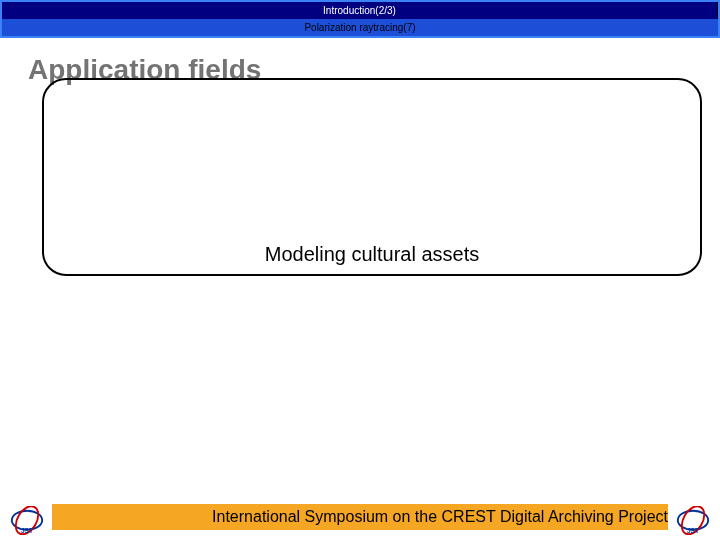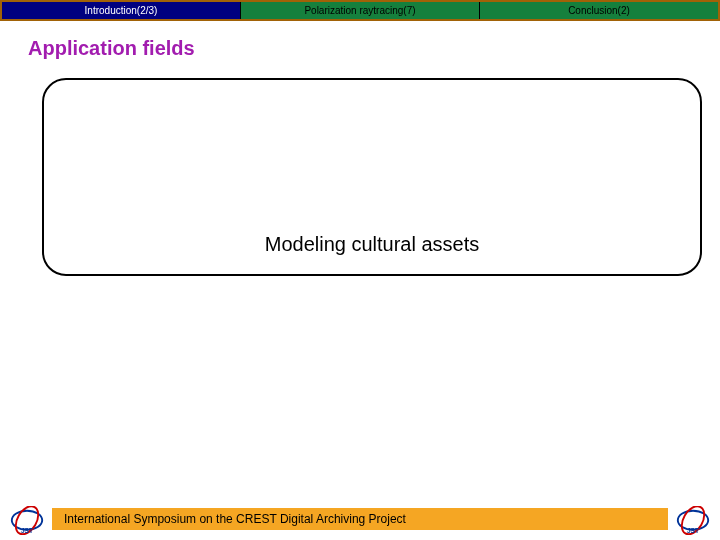--- a/index.html
+++ b/index.html
@@ -7,39 +7,40 @@
     width: 720px;
     height: 540px;
     font-family: Arial, sans-serif;
     background: #fff;
     position: relative;
     overflow: hidden;
   }
   .tabs {
     display: flex;
     width: 100%;
-    border: 2px solid #a16207;
+    border: 2px solid #3b82f6;
+    flex-direction: column;
   }
   .tab {
     flex: 1;
     text-align: center;
     font-size: 10px;
     padding: 3px 2px;
     border-right: 1px solid #000;
-    background: #15803d;
+    background: #1d4ed8;
   }
   .tab:last-child { border-right: none; }
   .tab.active {
     background: #000080;
     color: #fff;
   }
   .title {
-    font-size: 20px;
+    font-size: 28px;
     font-weight: bold;
-    color: #a21caf;
+    color: #737373;
     padding: 16px 4px 10px 28px;
   }
   .grid {
     position: absolute;
     top: 78px;
     left: 18px;
     width: 684px;
   }
   .row {
     display: flex;
@@ -48,43 +49,43 @@
   }
   .card {
     flex: 1;
     border: 2px solid #000;
     border-radius: 24px;
     height: 198px;
     display: flex;
     flex-direction: column;
     justify-content: flex-end;
     align-items: center;
-    padding-bottom: 18px;
+    padding-bottom: 8px;
     margin-left: 24px;
   }
   .card-label {
     font-size: 20px;
     color: #000;
     text-align: center;
   }
   .footer {
     position: absolute;
     bottom: 10px;
     left: 0;
     width: 100%;
     display: flex;
     align-items: center;
   }
   .footer-bar {
     flex: 1;
     background: #f5a623;
-    text-align: left;
-    font-size: 12px;
+    text-align: right;
+    font-size: 16px;
     color: #000;
-    padding: 4px 12px;
+    padding: 4px 0;
     margin: 0 52px;
   }
   .logo-left {
     position: absolute;
     left: 8px;
     bottom: 6px;
     width: 38px;
     height: 28px;
   }
   .logo-right {
@@ -94,21 +95,20 @@
     width: 38px;
     height: 28px;
   }
 </style>
 </head>
 <body>
 
 <div class="tabs">
   <div class="tab active">Introduction(2/3)</div>
   <div class="tab">Polarization raytracing(7)</div>
-  <div class="tab">Conclusion(2)</div>
 </div>
 
 <div class="title">Application fields</div>
 
 <div class="grid">
   <div class="row">
     <div class="card">
       <div class="card-label">Modeling cultural assets</div>
     </div>
   </div>

